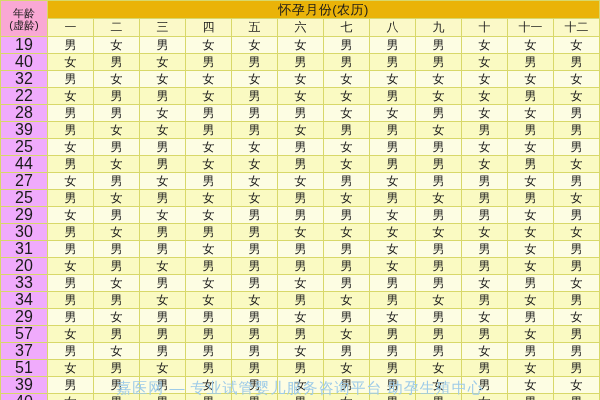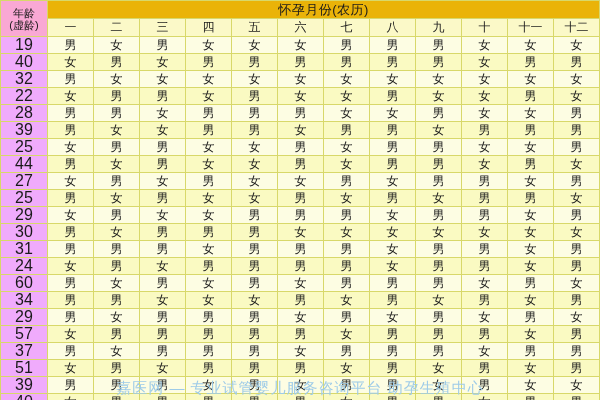--- a/index.html
+++ b/index.html
@@ -303,36 +303,36 @@
           <td class="val-cell">男</td>
           <td class="val-cell">男</td>
           <td class="val-cell">男</td>
           <td class="val-cell">女</td>
           <td class="val-cell">男</td>
           <td class="val-cell">男</td>
           <td class="val-cell">女</td>
           <td class="val-cell">男</td>
         </tr>
         <tr class="row-even">
-          <th class="age-cell">24</th>
-          <td class="val-cell">女</td>
-          <td class="val-cell">男</td>
-          <td class="val-cell">女</td>
-          <td class="val-cell">男</td>
-          <td class="val-cell">男</td>
-          <td class="val-cell">男</td>
-          <td class="val-cell">男</td>
-          <td class="val-cell">女</td>
-          <td class="val-cell">男</td>
-          <td class="val-cell">男</td>
-          <td class="val-cell">女</td>
-          <td class="val-cell">男</td>
-        </tr>
-        <tr class="row-odd">
-          <th class="age-cell">60</th>
+          <th class="age-cell">20</th>
+          <td class="val-cell">女</td>
+          <td class="val-cell">男</td>
+          <td class="val-cell">女</td>
+          <td class="val-cell">男</td>
+          <td class="val-cell">男</td>
+          <td class="val-cell">男</td>
+          <td class="val-cell">男</td>
+          <td class="val-cell">女</td>
+          <td class="val-cell">男</td>
+          <td class="val-cell">男</td>
+          <td class="val-cell">女</td>
+          <td class="val-cell">男</td>
+        </tr>
+        <tr class="row-odd">
+          <th class="age-cell">33</th>
           <td class="val-cell">男</td>
           <td class="val-cell">女</td>
           <td class="val-cell">男</td>
           <td class="val-cell">女</td>
           <td class="val-cell">男</td>
           <td class="val-cell">女</td>
           <td class="val-cell">男</td>
           <td class="val-cell">男</td>
           <td class="val-cell">男</td>
           <td class="val-cell">女</td>

